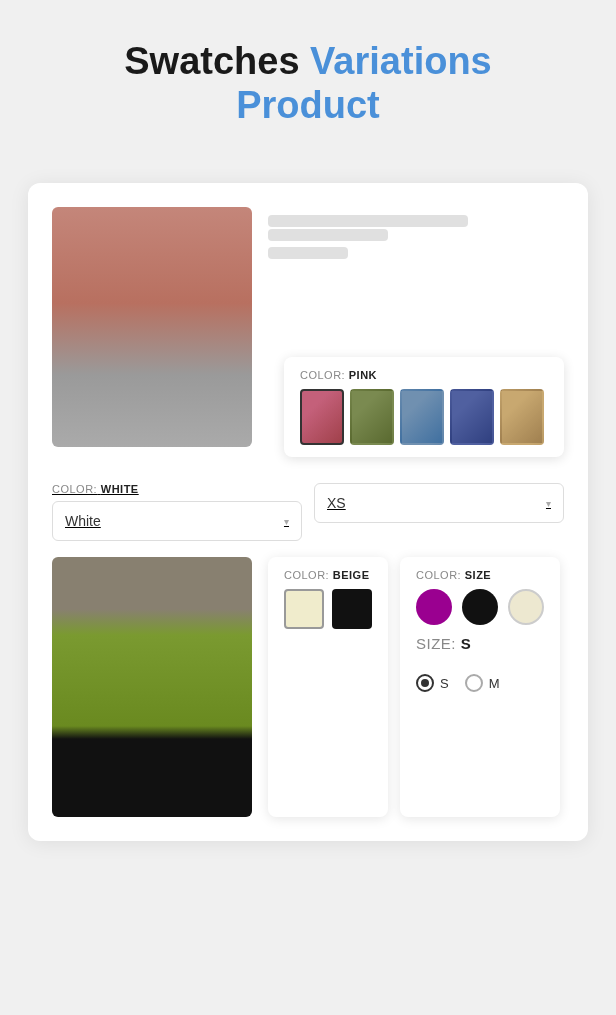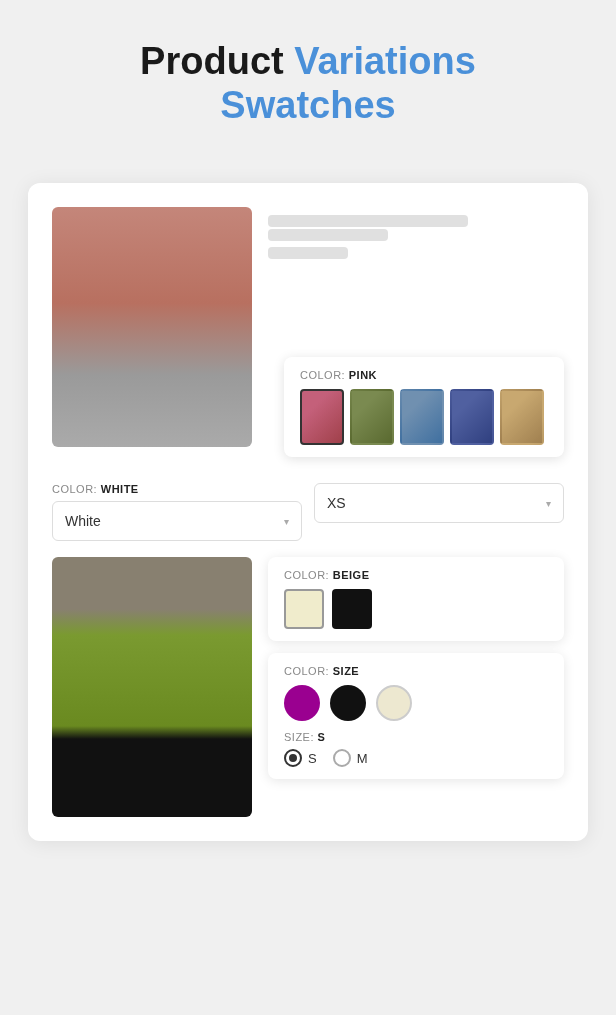--- a/index.html
+++ b/index.html
@@ -146,20 +146,21 @@
     .thumb-green { background: linear-gradient(135deg, #7a8a50 30%, #5a6a30 100%); }
     .thumb-blue { background: linear-gradient(135deg, #7090b0 30%, #4070a0 100%); }
     .thumb-navy { background: linear-gradient(135deg, #5060a0 30%, #304080 100%); }
     .thumb-beige-c { background: linear-gradient(135deg, #c8a870 30%, #a08050 100%); }
 
     
     .selectors-row {
       display: flex;
       gap: 12px;
       margin: 28px 0 8px;
+      text-decoration: underline;
     }
 
     .selector-group {
       flex: 1;
     }
 
     .selector-label {
       font-size: 11px;
       color: #888;
       letter-spacing: 0.5px;
@@ -205,21 +206,20 @@
       overflow: hidden;
       flex-shrink: 0;
       background: #e8e0c0;
       position: relative;
     }
 
     .bottom-panels {
       flex: 1;
       padding: 0 0 0 16px;
       display: flex;
-      flex-direction: column;
       gap: 12px;
     }
 
     .beige-panel {
       background: #fff;
       border-radius: 8px;
       padding: 12px 16px;
       box-shadow: 0 2px 12px rgba(0,0,0,0.1);
     }
 
@@ -242,25 +242,25 @@
       border-radius: 50%;
       cursor: pointer;
       border: 2px solid transparent;
     }
 
     .circle-swatch.purple { background: #9a0090; }
     .circle-swatch.black { background: #111; }
     .circle-swatch.cream { background: #ede8d0; border: 2px solid #ccc; }
 
     .size-label {
-      font-size: 11px;
+      font-size: 15px;
       color: #888;
       letter-spacing: 0.5px;
       margin-top: 10px;
-      margin-bottom: 6px;
+      margin-bottom: 22px;
     }
 
     .size-label strong {
       color: #222;
       font-weight: 700;
     }
 
     .radio-row {
       display: flex;
       gap: 16px;
@@ -328,23 +328,23 @@
       width: 100%;
       height: 100%;
       background: linear-gradient(180deg, #888070 0%, #888070 20%, #7a9a30 30%, #6a8a20 65%, #111 70%, #111 100%);
     }
   </style>
 </head>
 <body>
 
 <div class="header">
   <h1 class="header-title">
-    <span>Product</span>
+    <span>Swatches</span>
     <span class="accent">
-      <span>Variations Swatches</span>
+      <span>Variations Product</span>
     </span>
   </h1>
 </div>
 
 <div class="card">
   <div class="card-inner">
 
     <div class="top-section">
 
       <div class="product-image-top">

